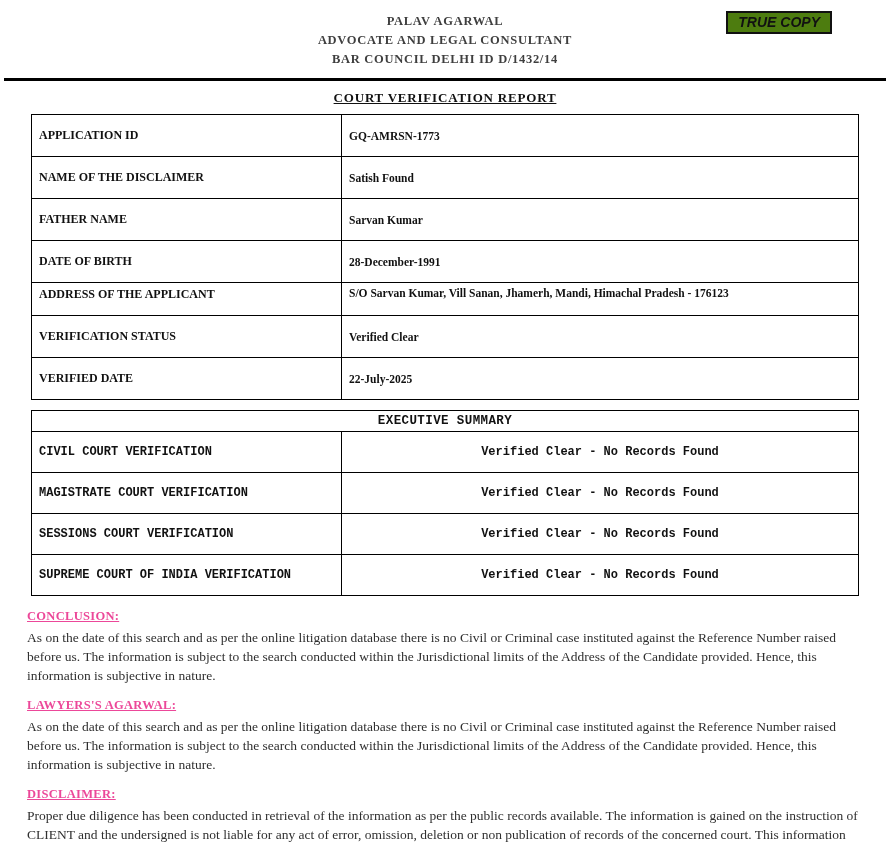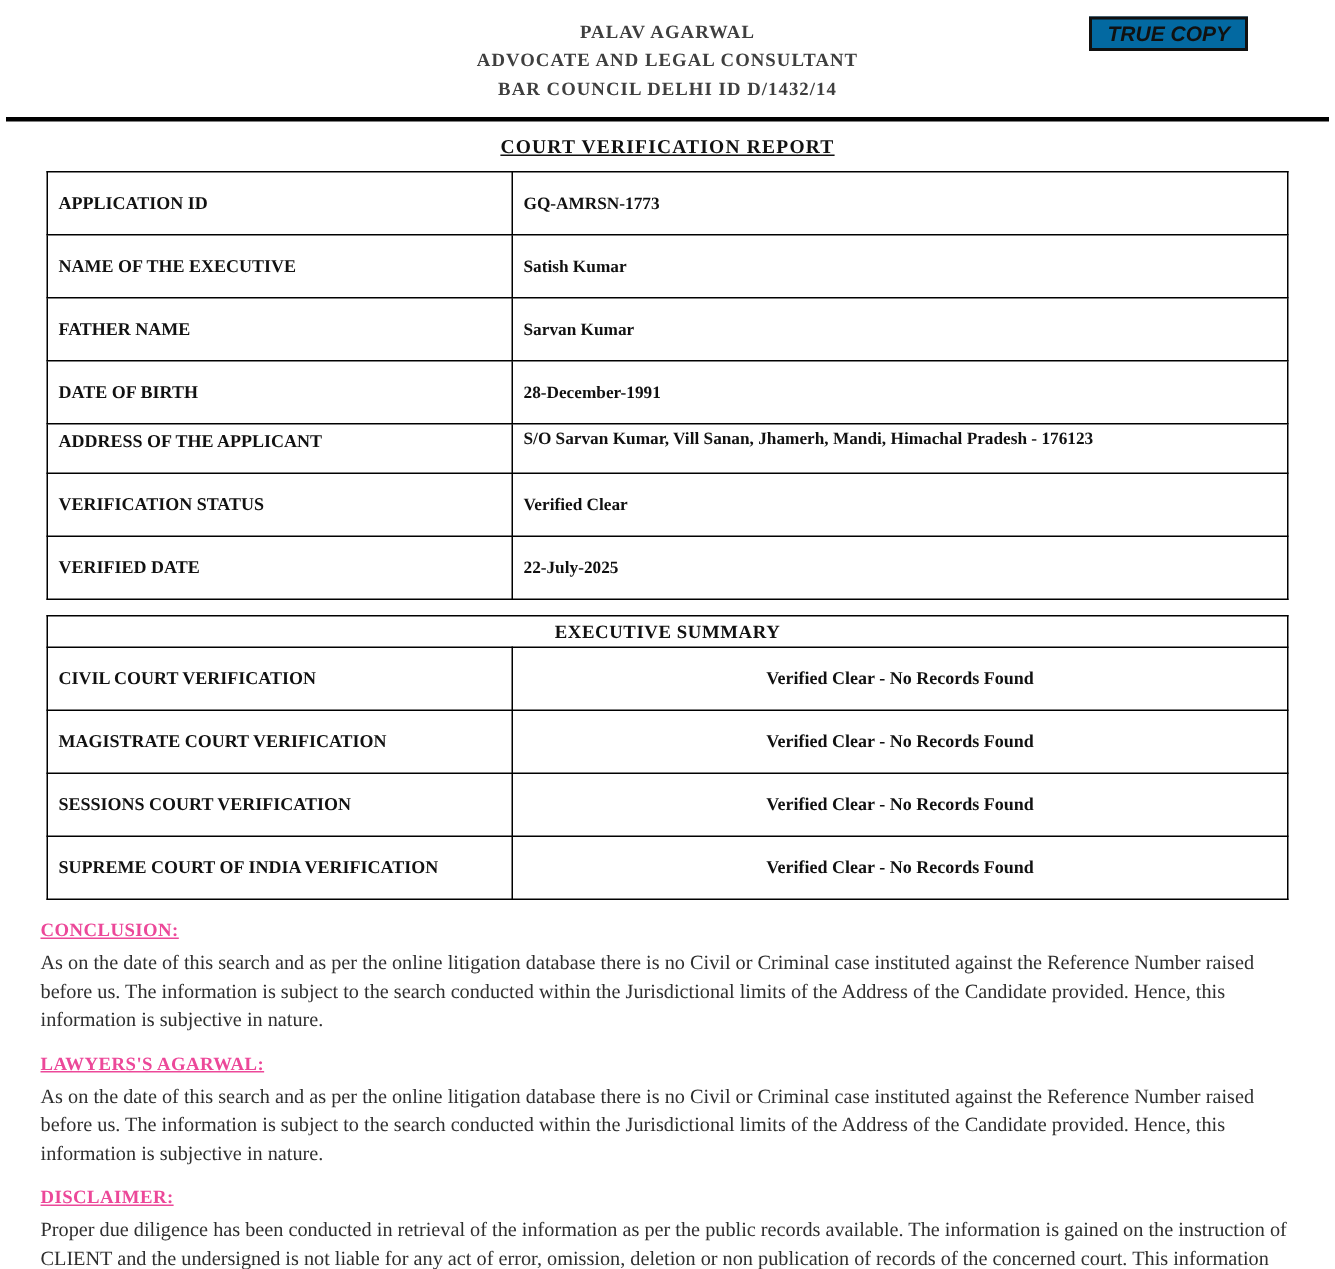--- a/index.html
+++ b/index.html
@@ -30,21 +30,21 @@
     position: absolute;
     top: 11px;
     right: 58px;
     border: 2px solid #111;
     padding: 1px 10px 2px;
     font-family: "Liberation Sans", sans-serif;
     font-weight: bold;
     font-style: italic;
     font-size: 14px;
     color: #111;
-    background: #0369a1;
+    background: #4d7c0f;
   }
   .rule {
     height: 3px;
     background: #000;
     margin: 9px 4px 0 4px;
   }
 
   
   .report-title {
     text-align: center;
@@ -78,21 +78,21 @@
   .applicant-table tr td { height: 24px; }
 
   .summary-table { margin-top: 10px; }
   .summary-table .table-title {
     text-align: center;
     font-size: 12.5px;
     letter-spacing: 0.4px;
     height: 21px;
     padding: 2px 6px;
   }
-  .summary-table td { height: 22px; }
+  .summary-table td { height: 22px; font-family: Liberation Mono, monospace; }
   .summary-table td.value { text-align: center; font-size: 12px; }
 
   
   .section { margin: 0 28px 0 27px; }
   .section .section-heading {
     font-size: 12.5px;
     font-weight: bold;
     text-decoration: underline;
     letter-spacing: 0.3px;
     color: #ec4899;
@@ -146,22 +146,22 @@
     <colgroup>
         <col class="label-col">
         <col>
       </colgroup>
     <tbody>
       <tr>
         <td class="label">APPLICATION ID</td>
         <td class="value">GQ-AMRSN-1773</td>
       </tr>
       <tr>
-        <td class="label">NAME OF THE EXECUTIVE</td>
-        <td class="value">Satish Kumar</td>
+        <td class="label">NAME OF THE DISCLAIMER</td>
+        <td class="value">Satish Found</td>
       </tr>
       <tr>
         <td class="label">FATHER NAME</td>
         <td class="value">Sarvan Kumar</td>
       </tr>
       <tr>
         <td class="label">DATE OF BIRTH</td>
         <td class="value">28-December-1991</td>
       </tr>
       <tr class="tall">

